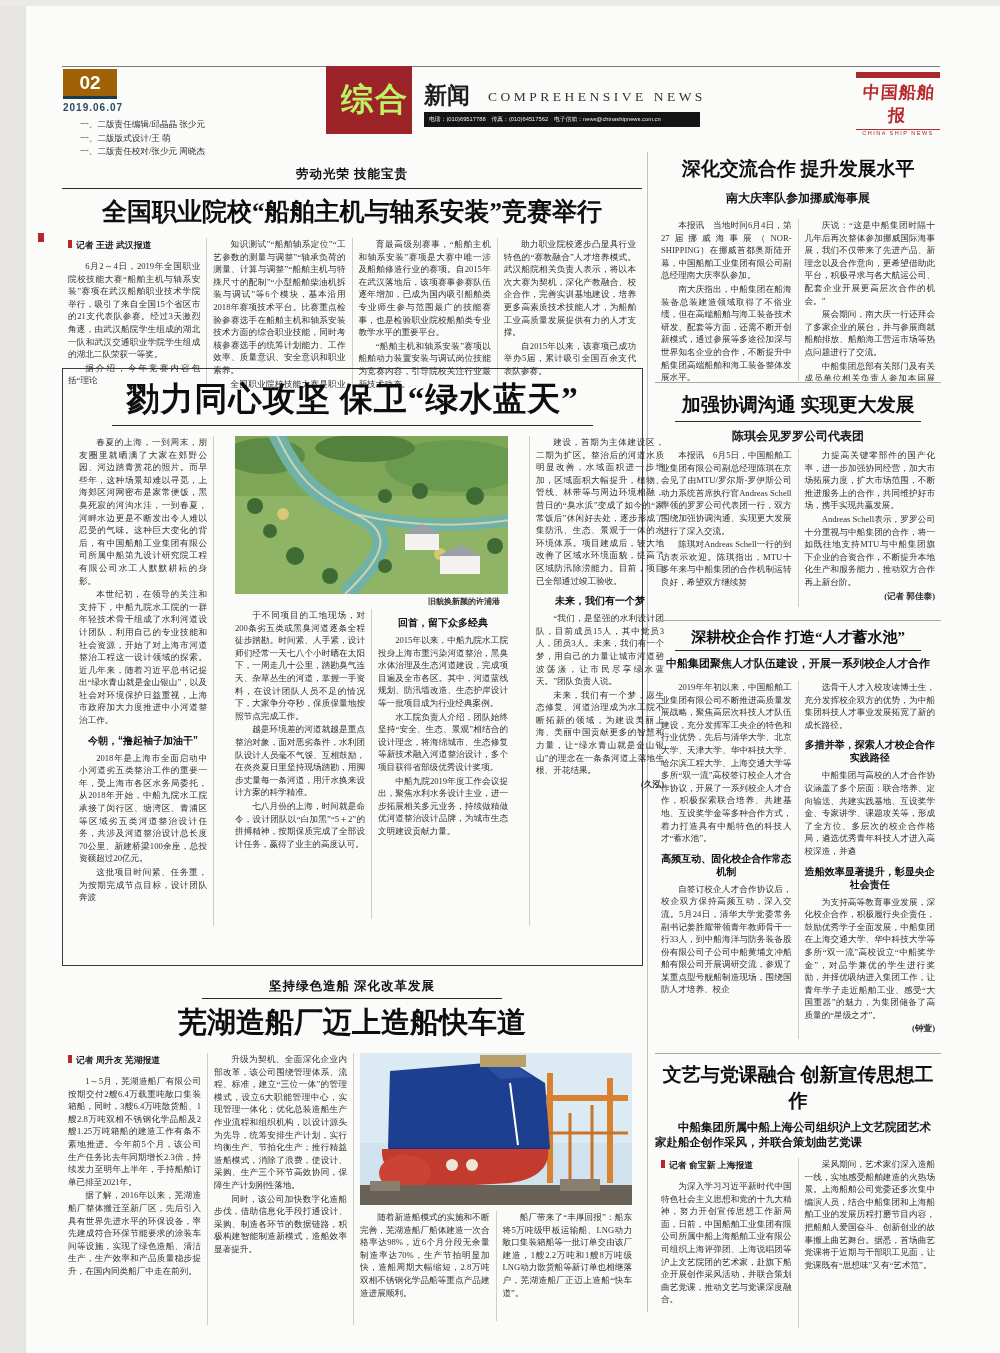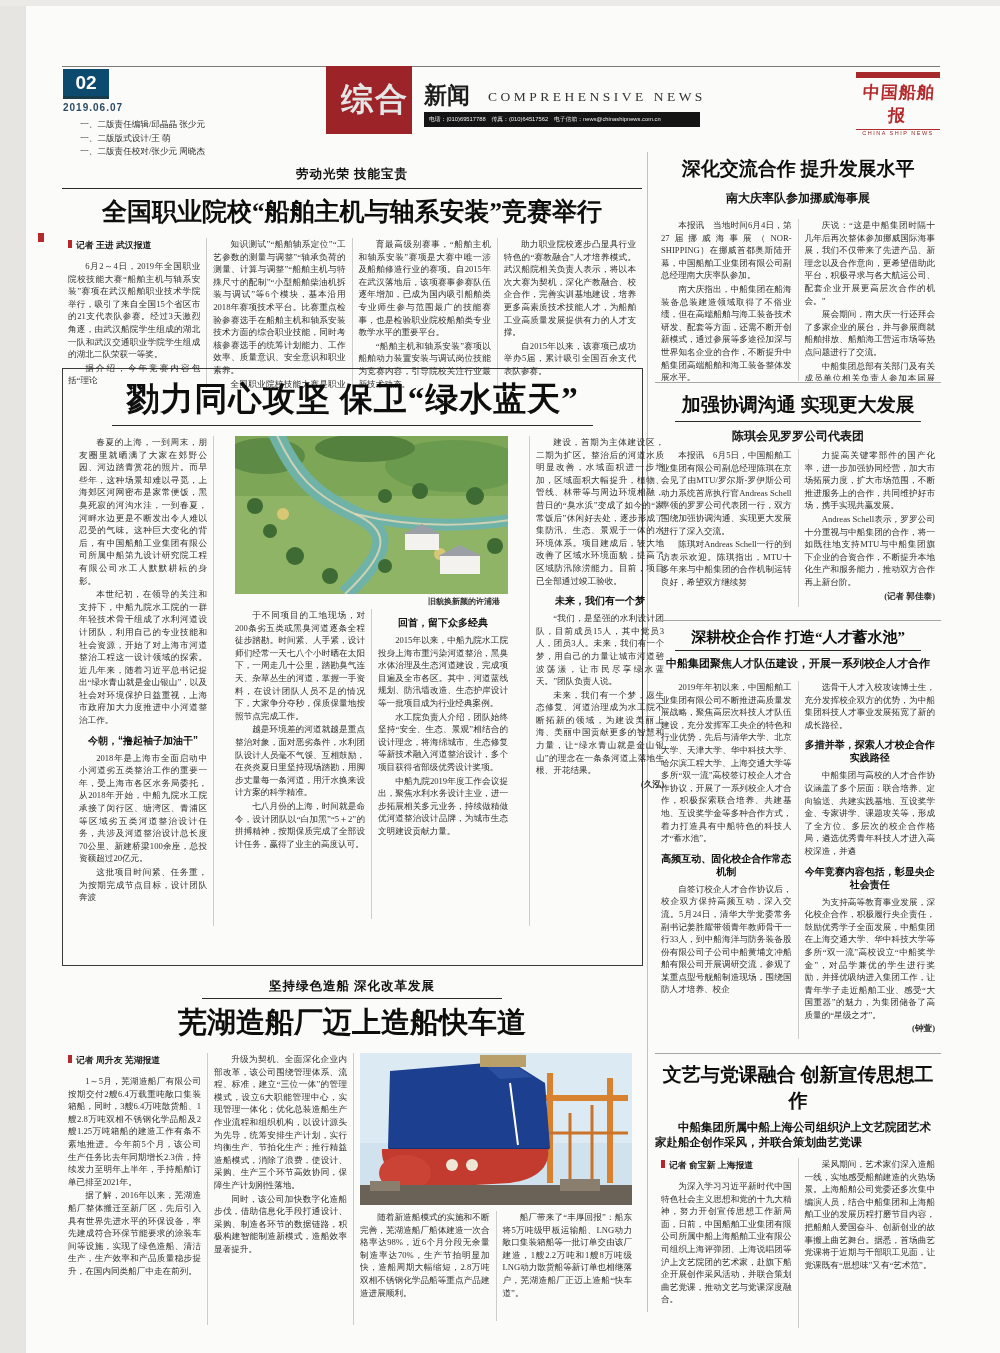--- a/index.html
+++ b/index.html
@@ -3,29 +3,29 @@
 <meta charset="utf-8">
 <style>
   html,body{margin:0;padding:0;background:#dedcd8;}
   .page{position:relative;width:1000px;height:1353px;background:#fbfbfa;margin:0 auto;
         font-family:"Liberation Serif","DejaVu Serif",serif;color:#2b2b2b;overflow:hidden;}
   .edge-left{position:absolute;left:0;top:0;width:26px;height:1353px;background:#e7e5e1;}
   .edge-top{position:absolute;left:0;top:0;width:1000px;height:6px;background:#eceae6;}
   .abs{position:absolute;}
   
   .toprule{position:absolute;left:62px;top:66px;width:878px;height:1px;background:#7a7a7a;}
-  .pagenum{position:absolute;left:63px;top:69px;width:46px;height:27px;background:#0c4a6e;color:#fff;
+  .pagenum{position:absolute;left:63px;top:69px;width:54px;height:27px;background:#a16207;color:#fff;
            font-family:"Liberation Sans",sans-serif;font-size:19px;font-weight:bold;
            display:flex;align-items:center;justify-content:center;border-bottom:3px solid #173d4c;}
   .date{position:absolute;left:63px;top:102px;font-family:"Liberation Sans",sans-serif;
         font-size:10px;font-weight:bold;color:#2b4a63;letter-spacing:1px;}
   .credits{position:absolute;left:63px;top:118px;font-size:6.5px;color:#555;line-height:9px;}
   .secbox{position:absolute;left:326px;top:66px;width:86px;height:68px;background:#9c2428;
           display:flex;align-items:center;justify-content:center;}
-  .secbox span{color:#e5e5e5;font-size:32px;font-weight:900;letter-spacing:2px;margin-left:12px;}
+  .secbox span{color:#bef264;font-size:32px;font-weight:900;letter-spacing:2px;margin-left:12px;}
   .secttl{position:absolute;left:424px;top:80px;font-size:23px;font-weight:900;color:#1c1c1c;}
   .secen{position:absolute;left:488px;top:89px;font-size:13.5px;letter-spacing:3.5px;color:#333;
          font-family:"Liberation Serif",serif;}
   .contactbar{position:absolute;left:424px;top:112px;width:276px;height:15px;background:#141414;
           color:#eee;font-size:5.8px;line-height:15px;white-space:nowrap;overflow:hidden;
           font-family:"Liberation Sans",sans-serif;padding-left:5px;box-sizing:border-box;}
   .masthead{position:absolute;left:856px;top:72px;width:84px;text-align:center;}
   .mh-strip{height:6px;background:#a8292c;margin-bottom:3px;}
   .mh-cn{color:#b5292c;font-size:17px;font-weight:900;letter-spacing:1px;transform:skewX(-4deg);}
   .mh-en{margin-top:2px;border-top:1px solid #b5292c;color:#9c2428;font-size:5.5px;
@@ -225,21 +225,21 @@
     <div class="cols" style="margin-top:10px;height:358px;">
       <div class="col">
           <p class="p">2019年年初以来，中国船舶工业集团有限公司不断推进高质量发展战略，聚焦高层次科技人才队伍建设，充分发挥军工央企的特色和行业优势，先后与清华大学、北京大学、天津大学、华中科技大学、哈尔滨工程大学、上海交通大学等多所“双一流”高校签订校企人才合作协议，开展了一系列校企人才合作，积极探索联合培养、共建基地、互设奖学金等多种合作方式，着力打造具有中船特色的科技人才“蓄水池”。</p>
           <div class="xh">高频互动、固化校企合作常态机制</div>
           <p class="p">自签订校企人才合作协议后，校企双方保持高频互动，深入交流。5月24日，清华大学党委常务副书记姜胜耀带领青年教师骨干一行33人，到中船海洋与防务装备股份有限公司子公司中船黄埔文冲船舶有限公司开展调研交流，参观了某重点型号舰船制造现场，围绕国防人才培养、校企</p>
         </div>
       <div class="col">
           <p class="p">选骨干人才入校攻读博士生，充分发挥校企双方的优势，为中船集团科技人才事业发展拓宽了新的成长路径。</p>
           <div class="xh">多措并举，探索人才校企合作实践路径</div>
           <p class="p">中船集团与高校的人才合作协议涵盖了多个层面：联合培养、定向输送、共建实践基地、互设奖学金、专家讲学、课题攻关等，形成了全方位、多层次的校企合作格局，遴选优秀青年科技人才进入高校深造，并遴</p>
-          <div class="xh">今年竞赛内容包括，彰显央企社会责任</div>
+          <div class="xh">造船效率显著提升，彰显央企社会责任</div>
           <p class="p">为支持高等教育事业发展，深化校企合作，积极履行央企责任，鼓励优秀学子全面发展，中船集团在上海交通大学、华中科技大学等多所“双一流”高校设立“中船奖学金”，对品学兼优的学生进行奖励，并择优吸纳进入集团工作，让青年学子走近船舶工业、感受“大国重器”的魅力，为集团储备了高质量的“星级之才”。</p>
           <p class="p sig">(钟萱)</p>
         </div>
     </div>
   </section>
   <div class="hrule" style="left:655px;top:1053px;width:286px;"></div>
 
   <section class="abs" style="left:62px;top:978px;width:580px;height:336px;">
     <div class="kicker">坚持绿色造船 深化改革发展</div>
     <div style="width:300px;margin:3px auto 0;border-bottom:1px solid #2a2a2a;"></div>

